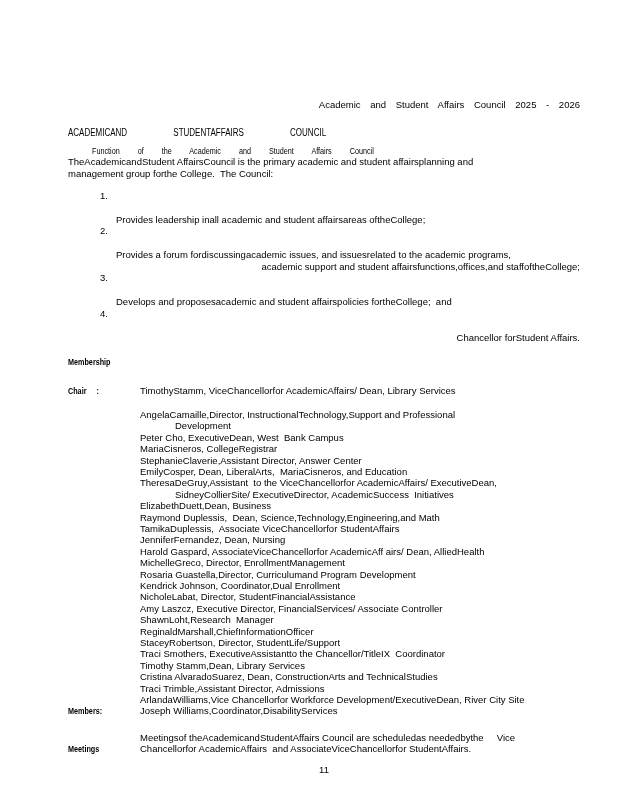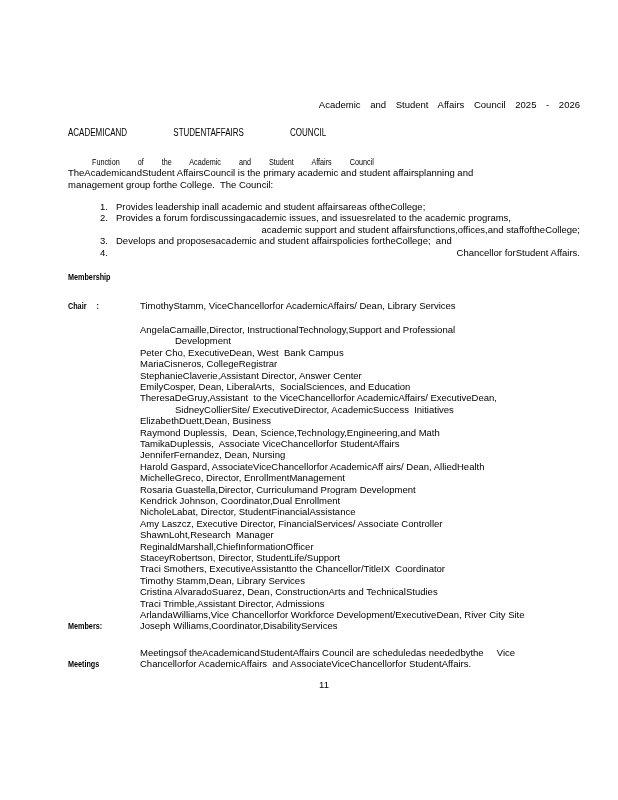--- a/index.html
+++ b/index.html
@@ -22,27 +22,27 @@
     word-spacing:7px;
     white-space:pre;
   }
   .doc-title{
     margin-top:17px;
     font-weight:normal;
     font-size:10px;
     white-space:pre;
   }
   .doc-title .narrow{transform:scaleX(0.80);word-spacing:55px;}
-  .function-heading{margin-top:17px;padding-left:24px;}
+  .function-heading{margin-top:6px;padding-left:24px;}
   .function-heading .narrow{word-spacing:21px;}
   .intro{}
   .list{margin-top:11px;padding-left:32px;}
   .li{display:flex;}
   .li-num{width:16px;flex:0 0 16px;}
-  .li-text{flex:1 1 auto;}
+  .li-text{flex:1 1 auto;margin-top:24px;}
   .li-text .cont{padding-left:4px;text-align:right;}
   .section-heading{margin-top:13px;font-weight:bold;}
   .row{display:flex;align-items:flex-end;}
   .row-chair{margin-top:18px;}
   .row-members{margin-top:12px;}
   .row-meetings{margin-top:15px;}
   .label-col{width:72px;flex:0 0 72px;font-weight:bold;}
   .value-col{flex:1 1 auto;}
   .line{white-space:pre;}
   .members-list .indent{padding-left:35px;}
@@ -101,21 +101,21 @@
     </div>
 
     <div class="row row-members">
       <div class="label-col"><span class="narrow">Members:</span></div>
       <div class="value-col members-list">
           <div class="line">AngelaCamaille,Director, InstructionalTechnology,Support and Professional</div>
           <div class="line indent">Development</div>
           <div class="line">Peter Cho, ExecutiveDean, West  Bank Campus</div>
           <div class="line">MariaCisneros, CollegeRegistrar</div>
           <div class="line">StephanieClaverie,Assistant Director, Answer Center</div>
-          <div class="line">EmilyCosper, Dean, LiberalArts,  SocialSciences, and Education</div>
+          <div class="line">EmilyCosper, Dean, LiberalArts,  MariaCisneros, and Education</div>
           <div class="line">TheresaDeGruy,Assistant  to the ViceChancellorfor AcademicAffairs/ ExecutiveDean,</div>
           <div class="line indent">SidneyCollierSite/ ExecutiveDirector, AcademicSuccess  Initiatives</div>
           <div class="line">ElizabethDuett,Dean, Business</div>
           <div class="line">Raymond Duplessis,  Dean, Science,Technology,Engineering,and Math</div>
           <div class="line">TamikaDuplessis,  Associate ViceChancellorfor StudentAffairs</div>
           <div class="line">JenniferFernandez, Dean, Nursing</div>
           <div class="line">Harold Gaspard, AssociateViceChancellorfor AcademicAff airs/ Dean, AlliedHealth</div>
           <div class="line">MichelleGreco, Director, EnrollmentManagement</div>
           <div class="line">Rosaria Guastella,Director, Curriculumand Program Development</div>
           <div class="line">Kendrick Johnson, Coordinator,Dual Enrollment</div>

